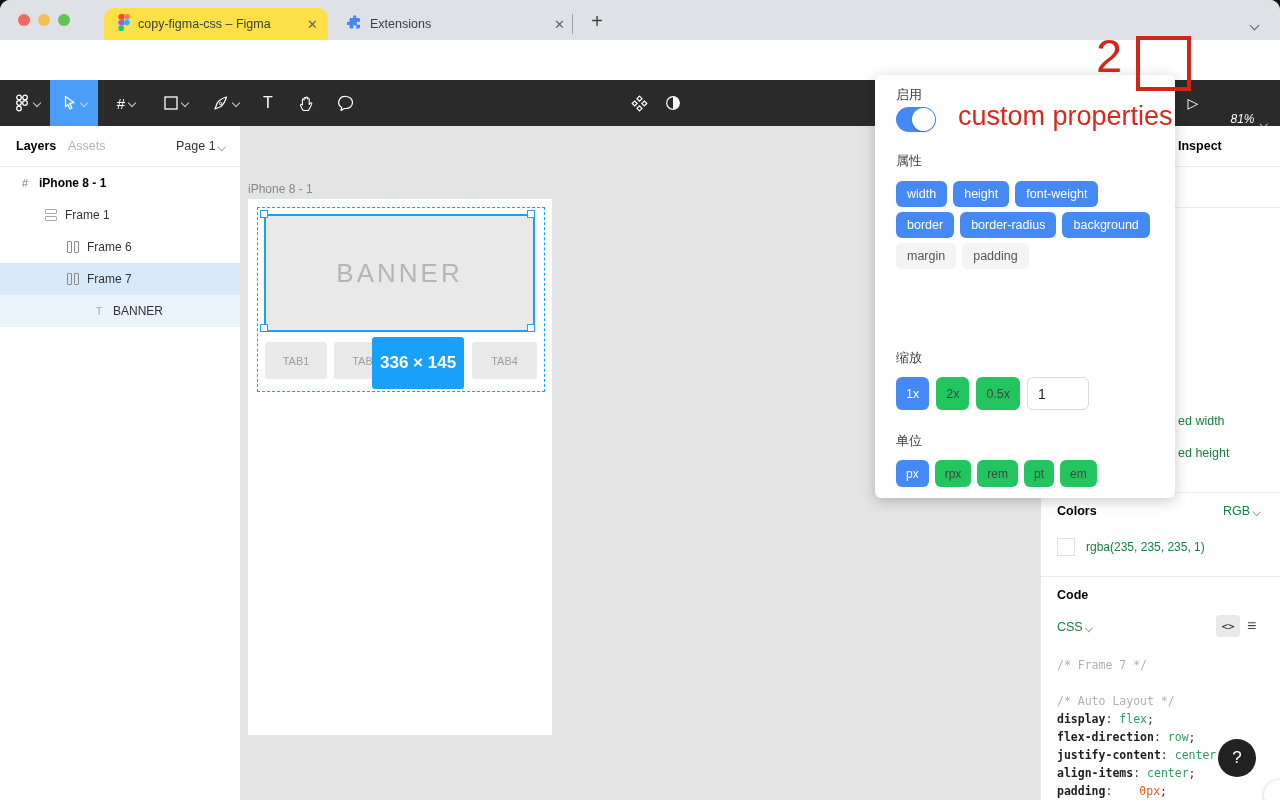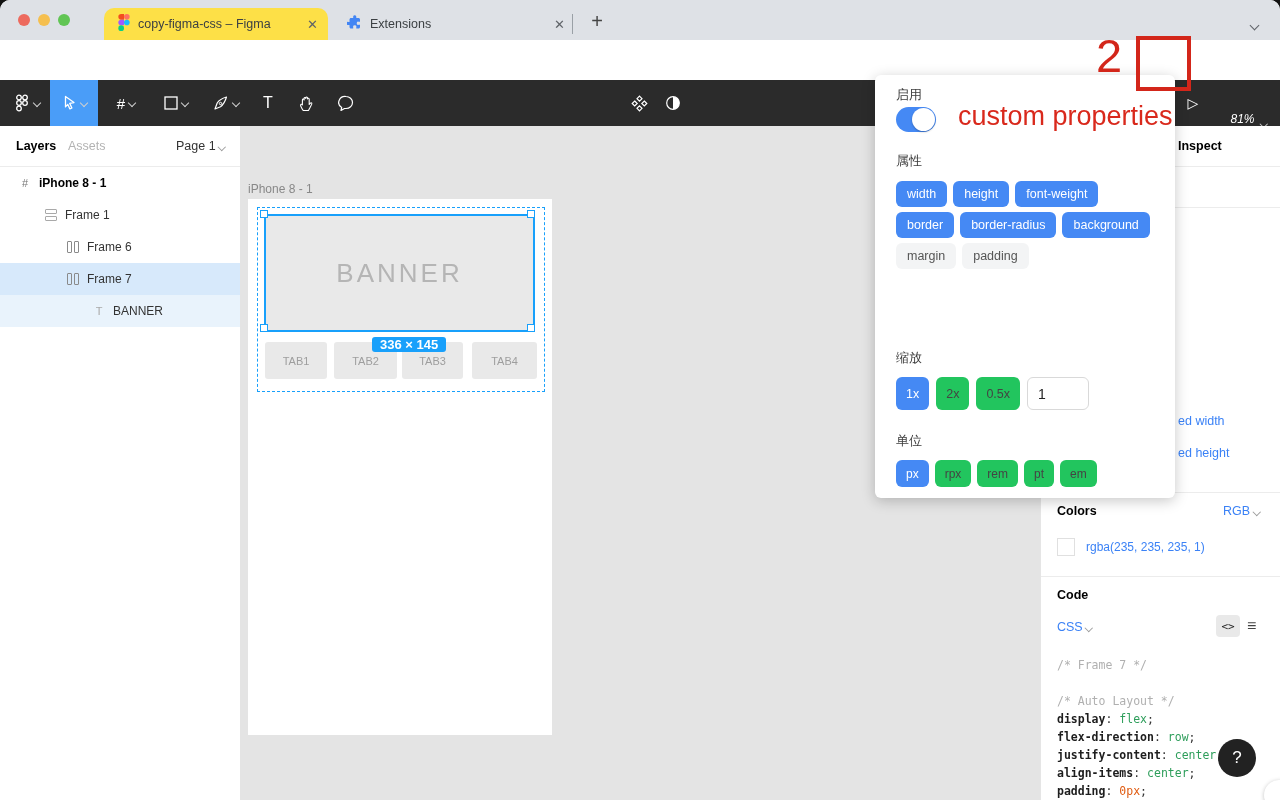--- a/index.html
+++ b/index.html
@@ -56,38 +56,38 @@
   .bars-v i{width:3px;height:10px;border:1px solid #8a8a8a;border-radius:1px;}
   
   .canvas{position:absolute;left:240px;top:126px;width:800px;height:674px;background:#e4e4e4;}
   .frame-label{position:absolute;left:248px;top:182px;font-size:12px;color:#888;}
   .white-frame{position:absolute;left:248px;top:199px;width:304px;height:536px;background:#fff;}
   .dotted{position:absolute;left:257px;top:207px;width:286px;height:183px;border:1px dashed #18a0fb;}
   .banner{position:absolute;left:264px;top:214px;width:271px;height:118px;background:#e9e9e9;
           border:2px solid #18a0fb;box-sizing:border-box;display:flex;align-items:center;justify-content:center;}
   .banner-text{font-size:26px;letter-spacing:3px;color:#b5b5b5;}
   .handle{position:absolute;width:8px;height:8px;background:#fff;border:1.5px solid #18a0fb;box-sizing:border-box;}
-  .badge{position:absolute;left:372px;top:337px;background:#18a0fb;color:#fff;font-size:13px;font-weight:600;
-         padding:0 8px;border-radius:3px;z-index:5;white-space:nowrap;}
+  .badge{position:absolute;left:372px;top:337px;background:#18a0fb;color:#fff;font-size:17px;font-weight:600;
+         padding:16px 8px;border-radius:3px;z-index:5;white-space:nowrap;}
   .ctab{position:absolute;top:342px;height:37px;background:#e9e9e9;border-radius:3px;display:flex;
         align-items:center;justify-content:center;font-size:11px;color:#9e9e9e;}
   .ctab:nth-of-type(1){left:265px;width:62px;}
   .ctab:nth-of-type(2){left:334px;width:63px;}
   .ctab:nth-of-type(3){left:402px;width:61px;}
   .ctab:nth-of-type(4){left:472px;width:65px;}
   
   .rsb{position:absolute;left:1040px;top:126px;width:240px;height:674px;background:#fff;border-left:1px solid #e5e5e5;}
   .rsb .divider{position:absolute;left:0;width:240px;height:1px;background:#ececec;}
-  .rsb-txt{position:absolute;font-size:12.5px;color:#3b82f6;}
+  .rsb-txt{position:absolute;font-size:12.5px;color:#15803d;}
   .swatch{position:absolute;left:16px;top:412px;width:16px;height:16px;border:1px solid #e0e0e0;}
   .codebox{position:absolute;left:16px;top:530px;font-family:"DejaVu Sans Mono",monospace;font-size:11.5px;line-height:18px;white-space:pre;}
   .codebox .comment{color:#b0b0b0;}
   .codebox .prop{color:#1e1e1e;font-weight:bold;}
   .codebox .val{color:#2e9e5b;}
-  .codebox .num{color:#e05c12;}
+  .codebox .num{color:#e05c12;margin-left:20px;}
   .codebox .plain{color:#333;}
   .code-btn{position:absolute;left:175px;top:489px;width:24px;height:22px;background:#e9e9e9;border-radius:4px;
             display:flex;align-items:center;justify-content:center;font-family:"DejaVu Sans Mono",monospace;font-size:11px;color:#222;}
   .help{position:absolute;left:1218px;top:739px;width:38px;height:38px;border-radius:50%;background:#222;
         color:#fff;font-size:17px;display:flex;align-items:center;justify-content:center;z-index:40;}
   .corner-curl{position:absolute;left:1264px;top:780px;width:30px;height:30px;border-radius:50%;background:#fff;
                box-shadow:0 1px 4px rgba(0,0,0,.25);z-index:39;}
   
   .popup{position:absolute;left:875px;top:75px;width:300px;height:423px;background:#fff;border-radius:6px;
          box-shadow:0 3px 14px rgba(0,0,0,.22);z-index:50;}

